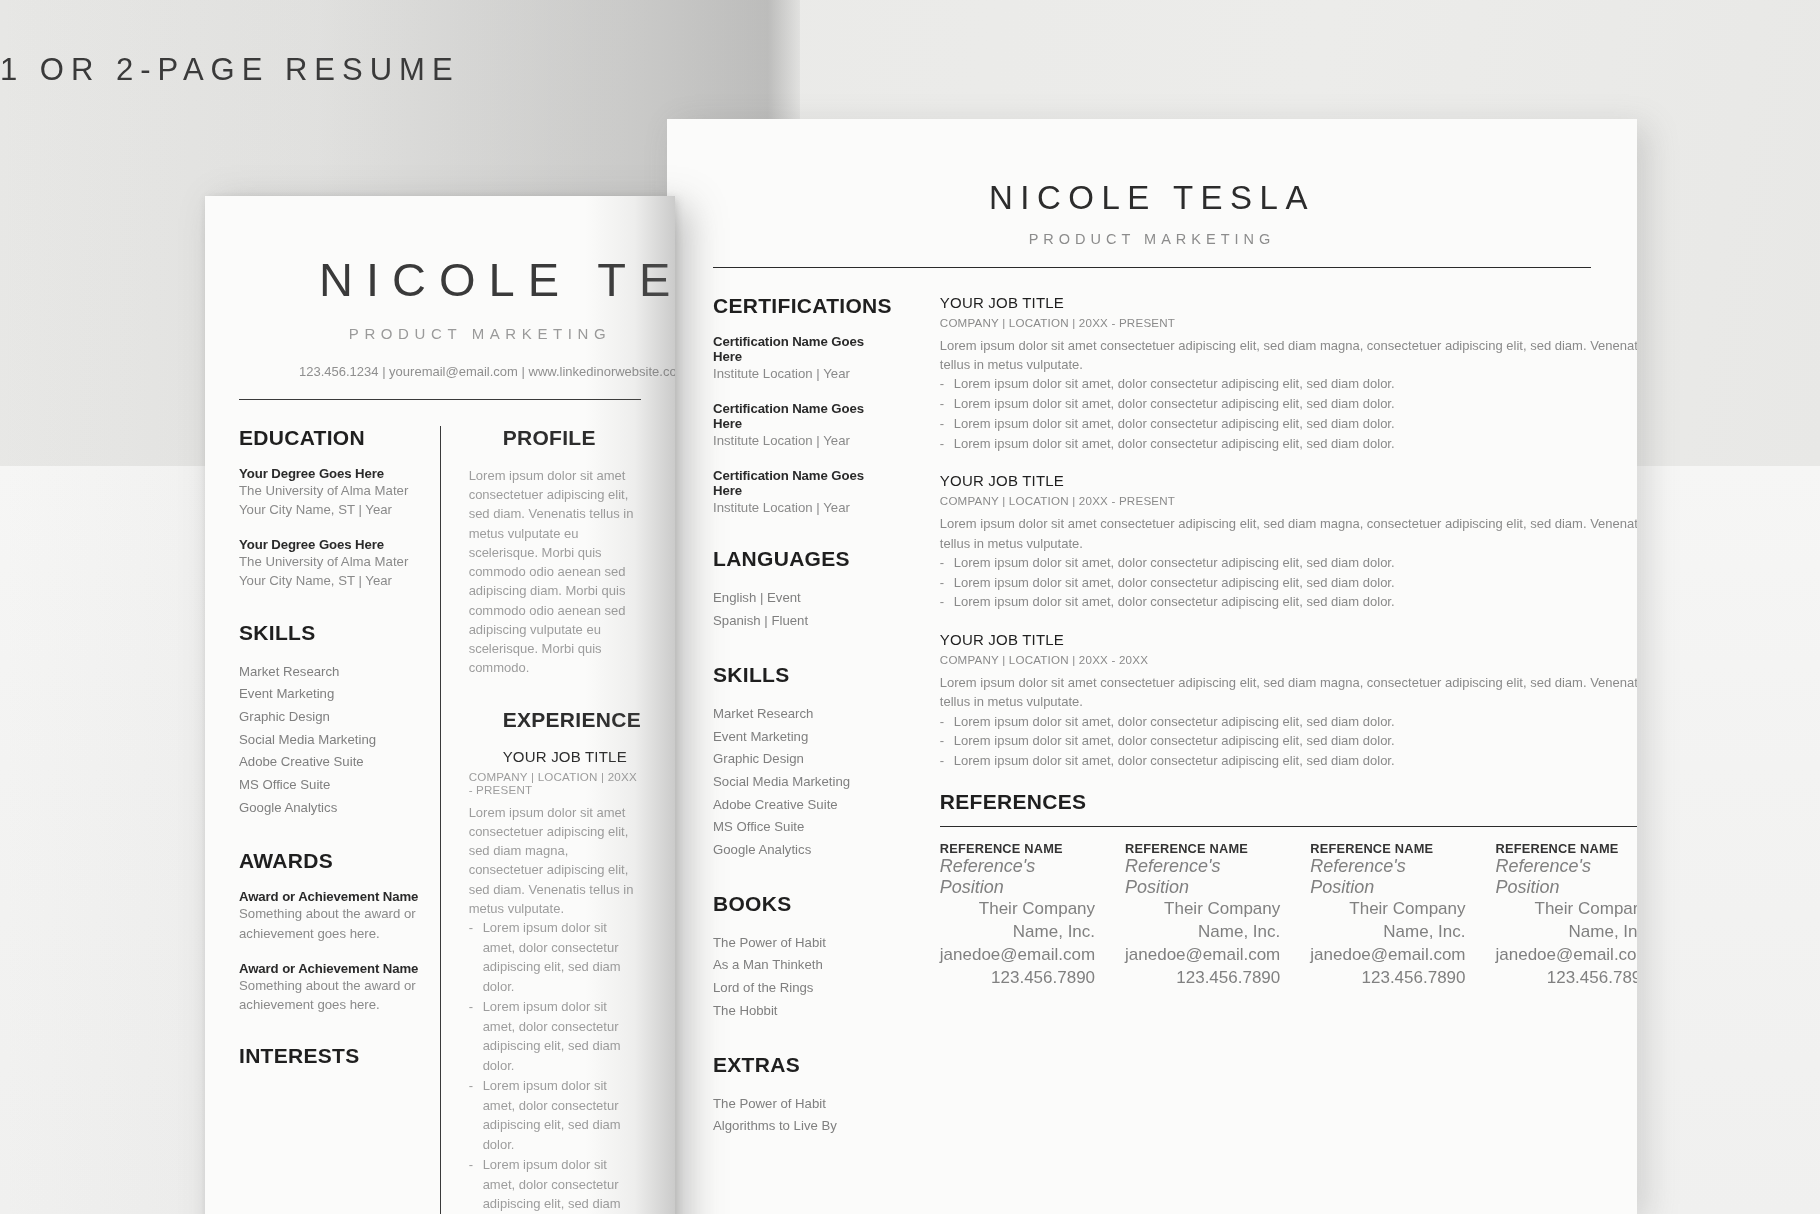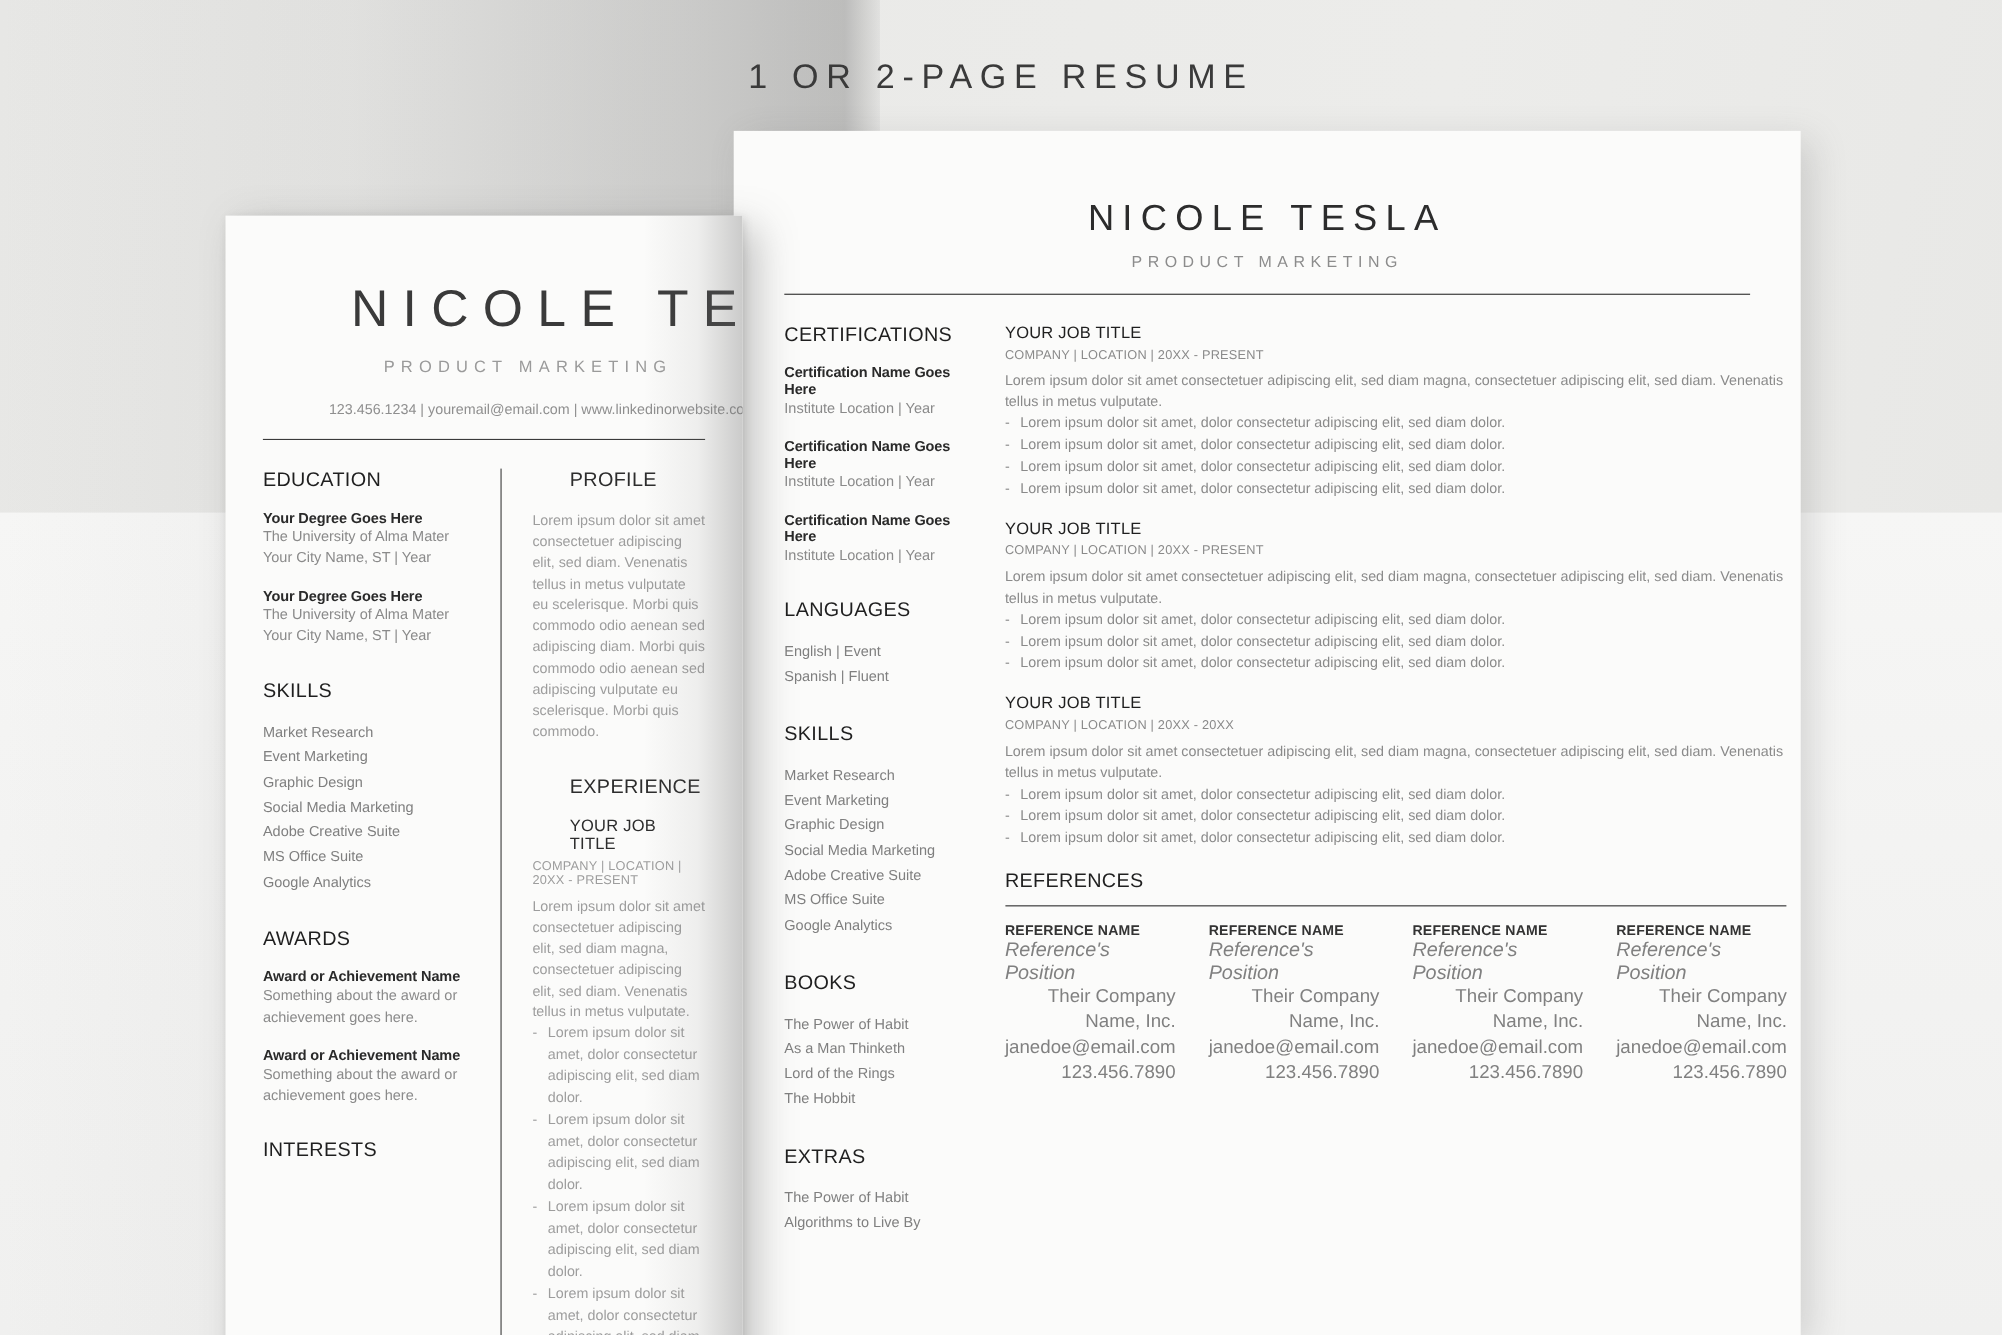--- a/index.html
+++ b/index.html
@@ -68,21 +68,21 @@
   .p2-rule { border-top: 1.6px solid #2b2b2b; margin-top: 20px; }
 
   
   .p2-body { display: flex; margin-top: 26px; }
   .p2-left  { width: 232px; padding-right: 16px; }
   .p2-div   { width: 1px; background: #2b2b2b; margin: 4px 0 4px 0; align-self: stretch; }
   .p2-right { flex: 1; padding-left: 32px; }
 
   
   .sec-h {
-    font-size: 18px; font-weight: 400; color: #1f1f1f;
+    font-size: 21px; font-weight: 700; color: #1f1f1f;
     letter-spacing: 0.3px; margin-bottom: 16px;
   }
   .item-t { font-size: 13.2px; font-weight: 700; color: #2a2a2a; letter-spacing: -.1px; }
   .item-s { font-size: 13.2px; color: #8a8a8a; line-height: 1.45; }
   .list-i { font-size: 13.2px; color: #7f7f7f; line-height: 1.72; }
   .blk { margin-bottom: 18px; }
   .gap-l { margin-top: 30px; }
 
   .job-t { font-size: 15px; font-weight: 400; color: #1f1f1f; letter-spacing: .2px; }
   .job-m { font-size: 11.6px; color: #8a8a8a; letter-spacing: .2px; margin-top: 5px; }
@@ -118,21 +118,21 @@
   .p1-div  { width: 1px; background: #3a3a3a; align-self: stretch; }
   .p1-right{ flex: 1; padding-left: 28px; }
 
   
   .p1-right .sec-h, .p1-right .job-t { color: #2d2d2d; margin-left: 34px; }
   .p1-right .job-p, .p1-right .bul, .p1-right .job-m { color: #9d9d9d; }
 
   
   #title {
     position: absolute; left: 0; top: 52px; width: 100%;
-    text-align: center; font-size: 31px; letter-spacing: 7px;
+    font-size: 31px; letter-spacing: 7px;
     color: #3a3a3a; font-weight: 300; z-index: 5;
   }
   .clip { overflow: hidden; }
 </style>
 </head>
 <body>
 
 <div id="bg">
   <div class="band-top"></div>
   <div class="band-bottom"></div>

